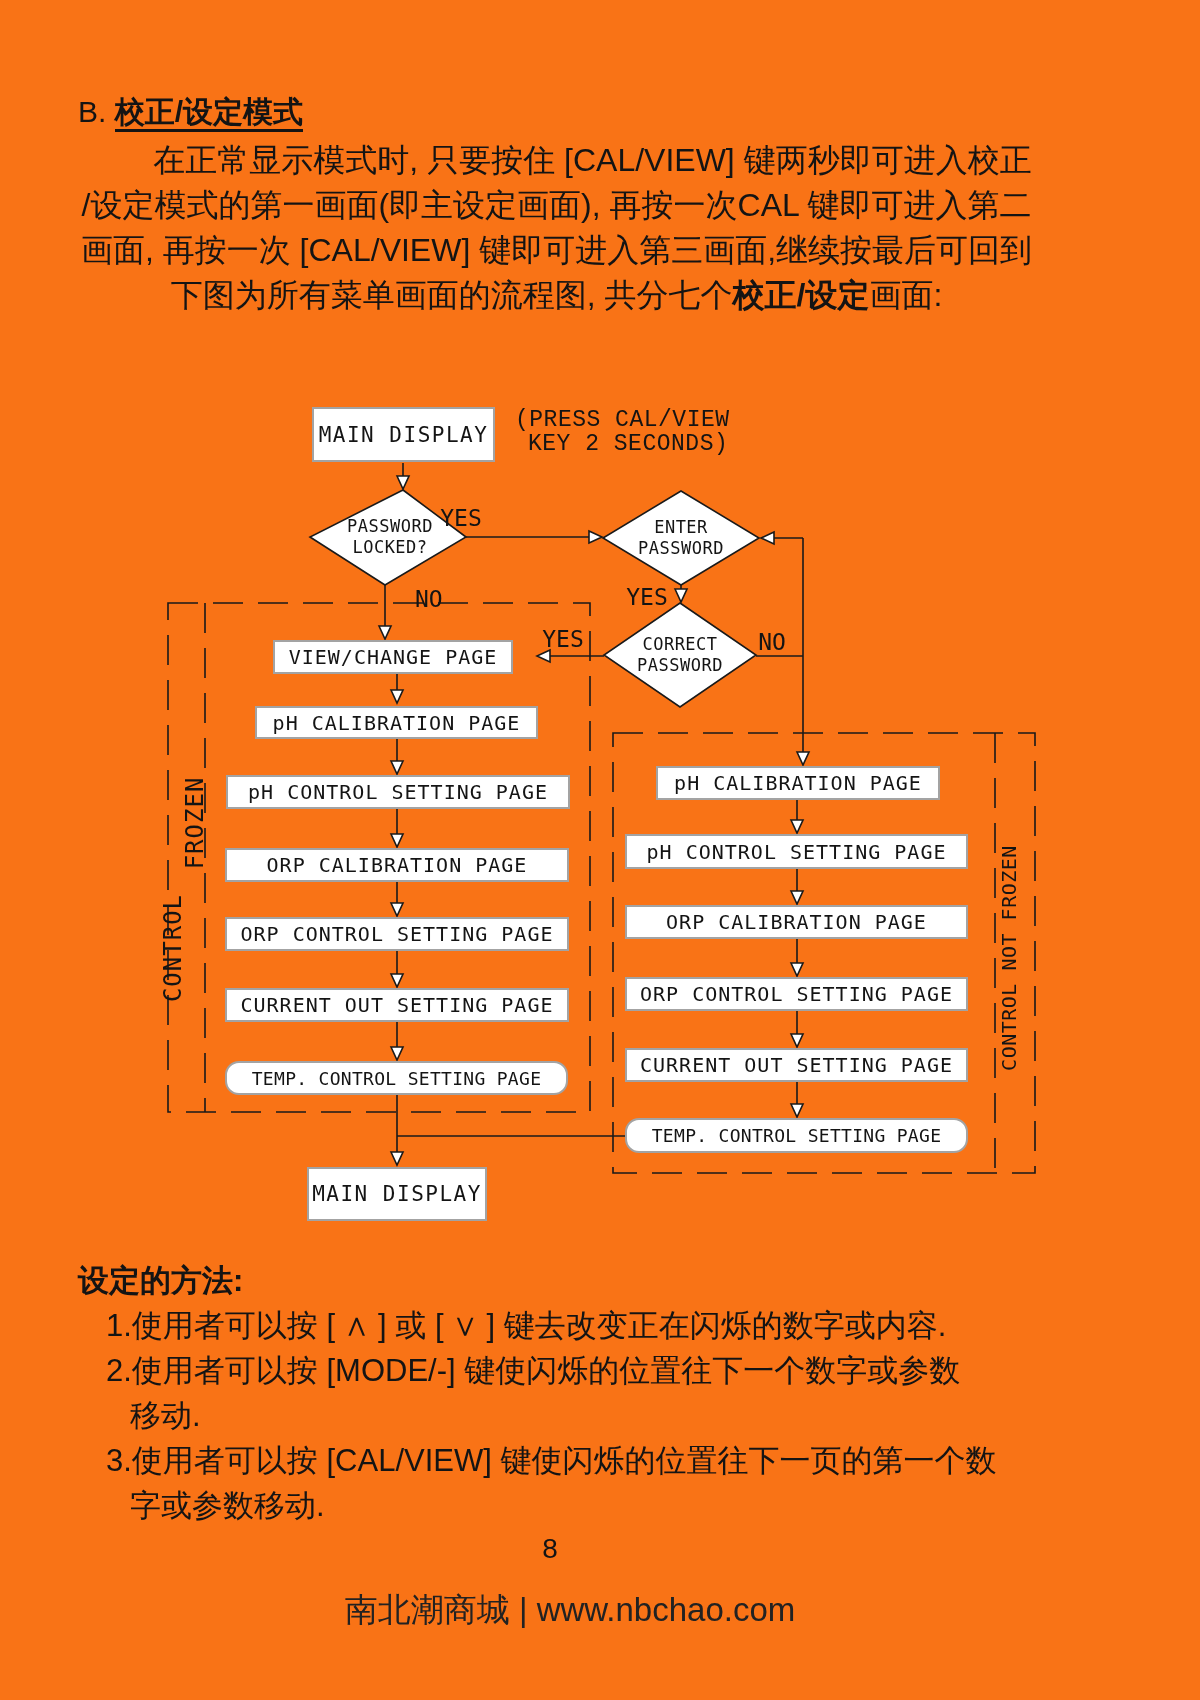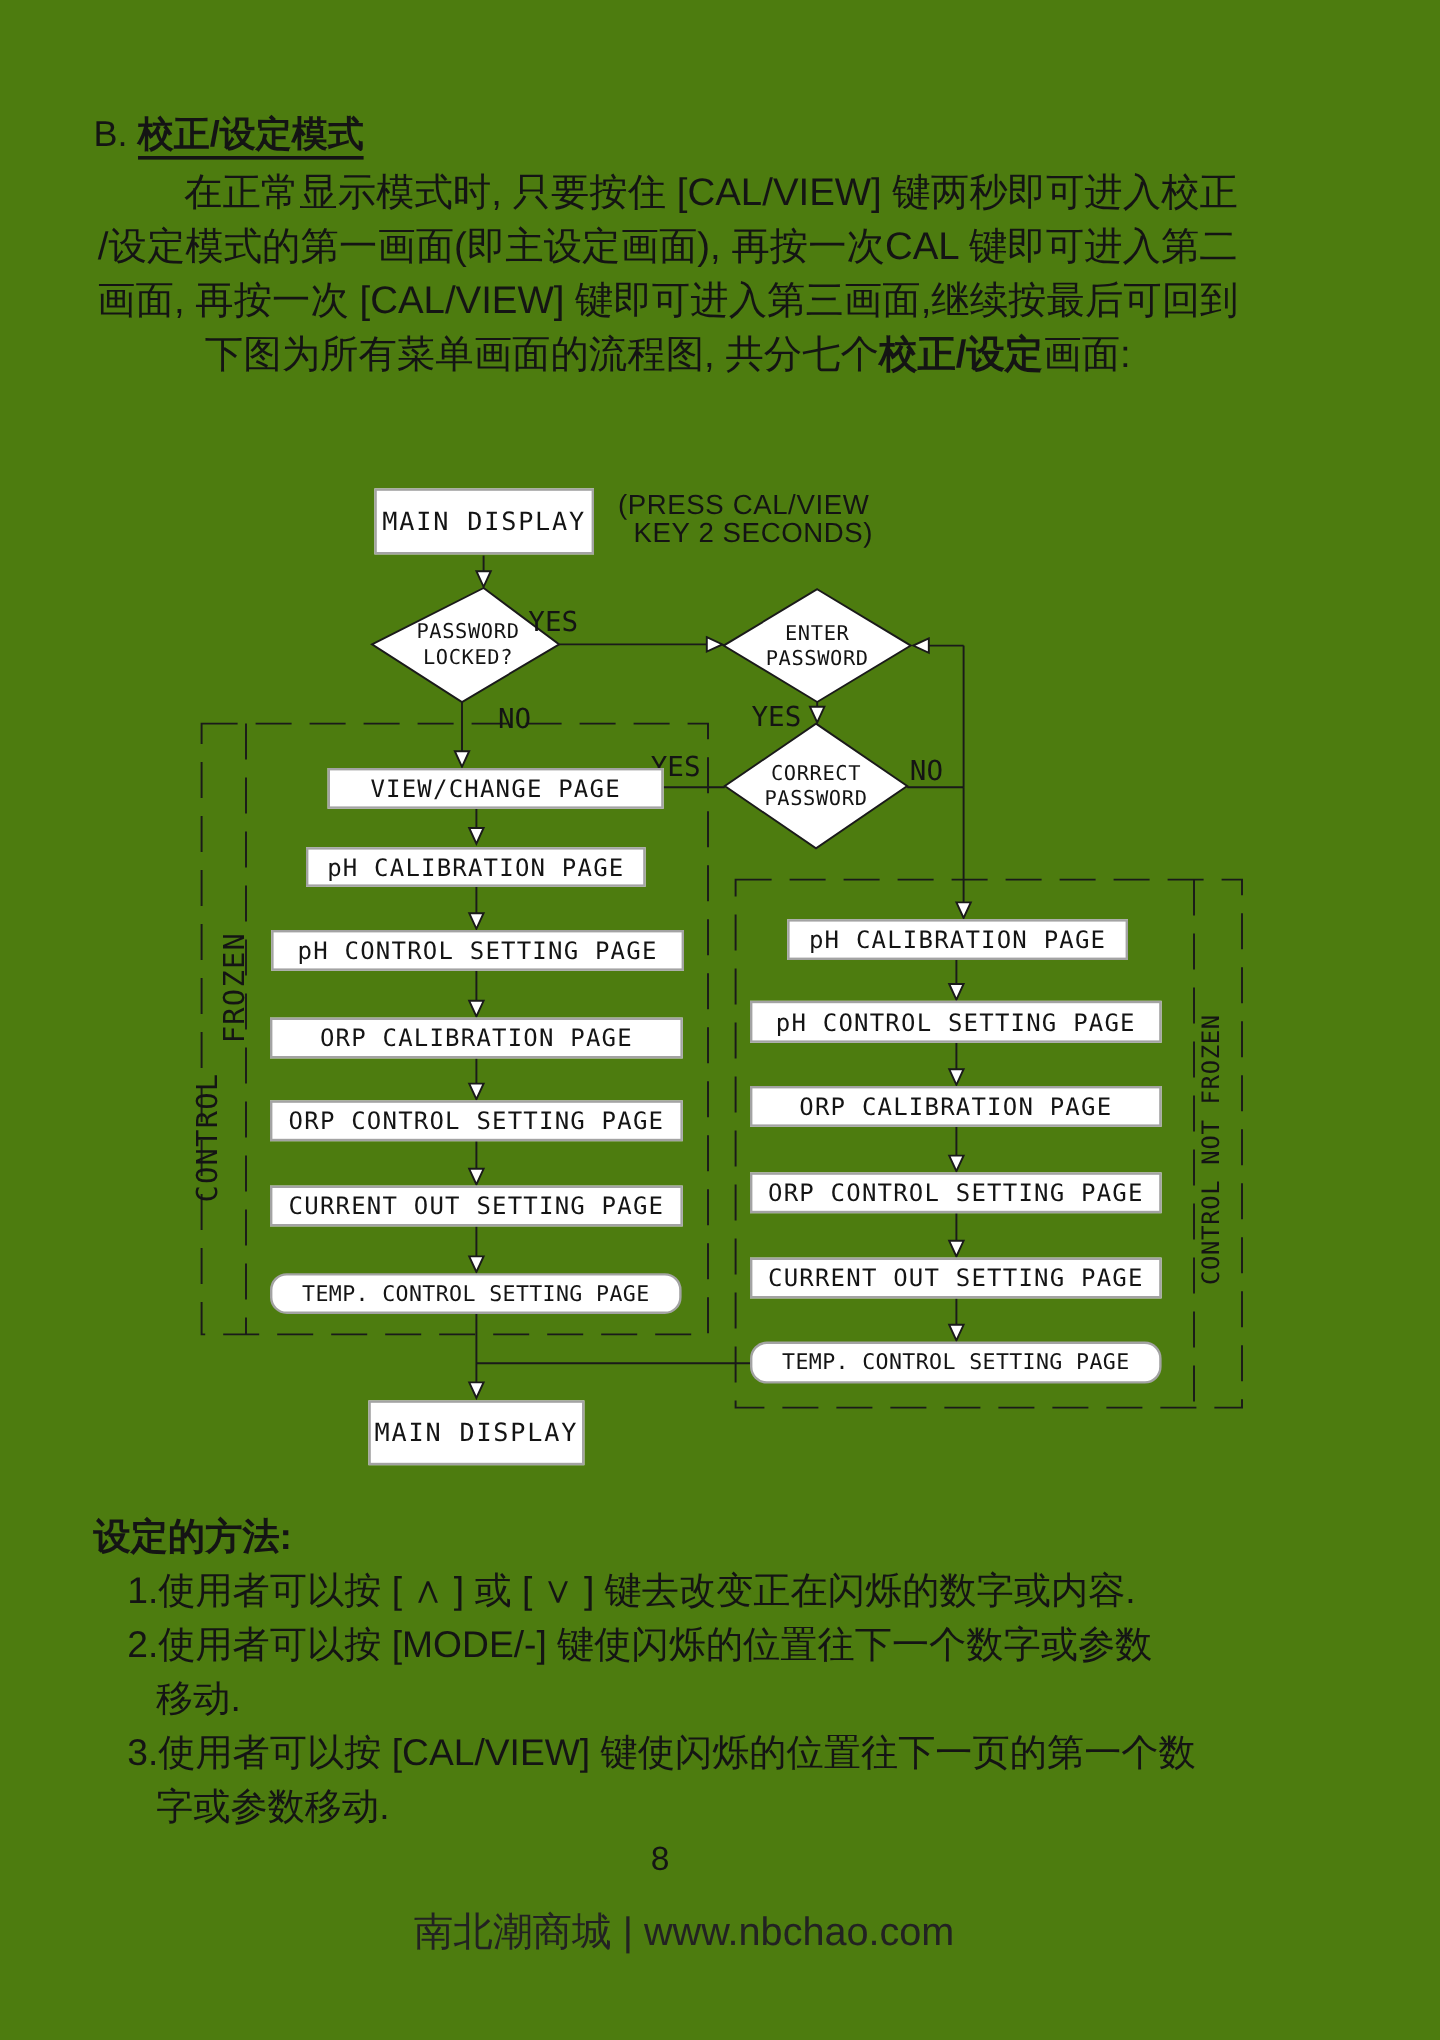--- a/index.html
+++ b/index.html
@@ -1,18 +1,18 @@
 <!DOCTYPE html>
 <html><head>
 <meta charset="utf-8">
 <style>
   html,body { margin:0; padding:0; background:#e8e8e8; }
   .page {
     position:relative; width:1200px; height:1700px; margin:0 auto;
-    background:#4d7c0f; color:#141414; overflow:hidden;
+    background:#f97316; color:#141414; overflow:hidden;
     font-family:"Liberation Sans", sans-serif;
   }
   
   .heading { position:absolute; left:78px; top:92px; font-size:30px; white-space:nowrap; }
   .heading .u { font-weight:700; border-bottom:3px solid #141414; padding-bottom:1px; }
   .para { position:absolute; left:64px; top:138px; width:985px; font-size:32px; line-height:45px;text-align:center; }
   .para .ln { white-space:nowrap; }
   .para .ln.indent { text-indent:72px; }
   .b { font-weight:700; }
   .method { position:absolute; left:78px; top:1258px; width:1000px; font-size:31px; line-height:45px; }
@@ -27,21 +27,21 @@
   .box {
     position:absolute; display:flex; align-items:center; justify-content:center;
     border:2px solid #a3a3a3; background:#fff; box-sizing:border-box;
     font-family:"DejaVu Sans Mono","Liberation Mono",monospace;
     font-size:20px; letter-spacing:1px; white-space:nowrap; color:#141414;
   }
   .box.lg { font-size:21px; letter-spacing:1.5px; }
   .box.sm { font-size:18px; letter-spacing:0.3px;border-radius:14px; }
   .note {
     position:absolute; left:515px; top:408px;
-    font-family:Liberation Sans, sans-serif;
+    font-family:Liberation Mono, monospace;
     font-size:23px; letter-spacing:0.5px; line-height:24px; white-space:nowrap; color:#141414;
   }
   .note .n2 { padding-left:13px; }
 </style>
 </head>
 <body>
 
 <div class="page">
 
   <div class="heading"><span>B. </span><span class="u">校正/设定模式</span></div>
@@ -131,21 +131,21 @@
     </g>
 
     <g font-size="24" letter-spacing="1">
       <text x="203" y="823" text-anchor="middle" transform="rotate(-90 203 823)">FROZEN</text>
       <text x="181" y="948" text-anchor="middle" transform="rotate(-90 181 948)">CONTROL</text>
       <text x="1016" y="958" text-anchor="middle" font-size="20" letter-spacing="0.5" transform="rotate(-90 1016 958)">CONTROL NOT FROZEN</text>
     </g>
   </svg>
 
   <div class="box lg" style="left:312px; top:407px; width:183px; height:55px;">MAIN DISPLAY</div>
-  <div class="box" style="left:273px; top:640px; width:280px; height:34px;">VIEW/CHANGE PAGE</div>
+  <div class="box" style="left:273px; top:640px; width:240px; height:34px;">VIEW/CHANGE PAGE</div>
   <div class="box" style="left:255px; top:706px; width:283px; height:33px;">pH CALIBRATION PAGE</div>
   <div class="box" style="left:226px; top:775px; width:344px; height:34px;">pH CONTROL SETTING PAGE</div>
   <div class="box" style="left:225px; top:848px; width:344px; height:34px;">ORP CALIBRATION PAGE</div>
   <div class="box" style="left:225px; top:917px; width:344px; height:34px;">ORP CONTROL SETTING PAGE</div>
   <div class="box" style="left:225px; top:988px; width:344px; height:34px;">CURRENT OUT SETTING PAGE</div>
   <div class="box sm" style="left:225px; top:1061px; width:343px; height:34px;">TEMP. CONTROL SETTING PAGE</div>
   <div class="box lg" style="left:307px; top:1167px; width:180px; height:54px;">MAIN DISPLAY</div>
   <div class="box" style="left:656px; top:766px; width:284px; height:34px;">pH CALIBRATION PAGE</div>
   <div class="box" style="left:625px; top:834px; width:343px; height:35px;">pH CONTROL SETTING PAGE</div>
   <div class="box" style="left:625px; top:905px; width:343px; height:34px;">ORP CALIBRATION PAGE</div>

